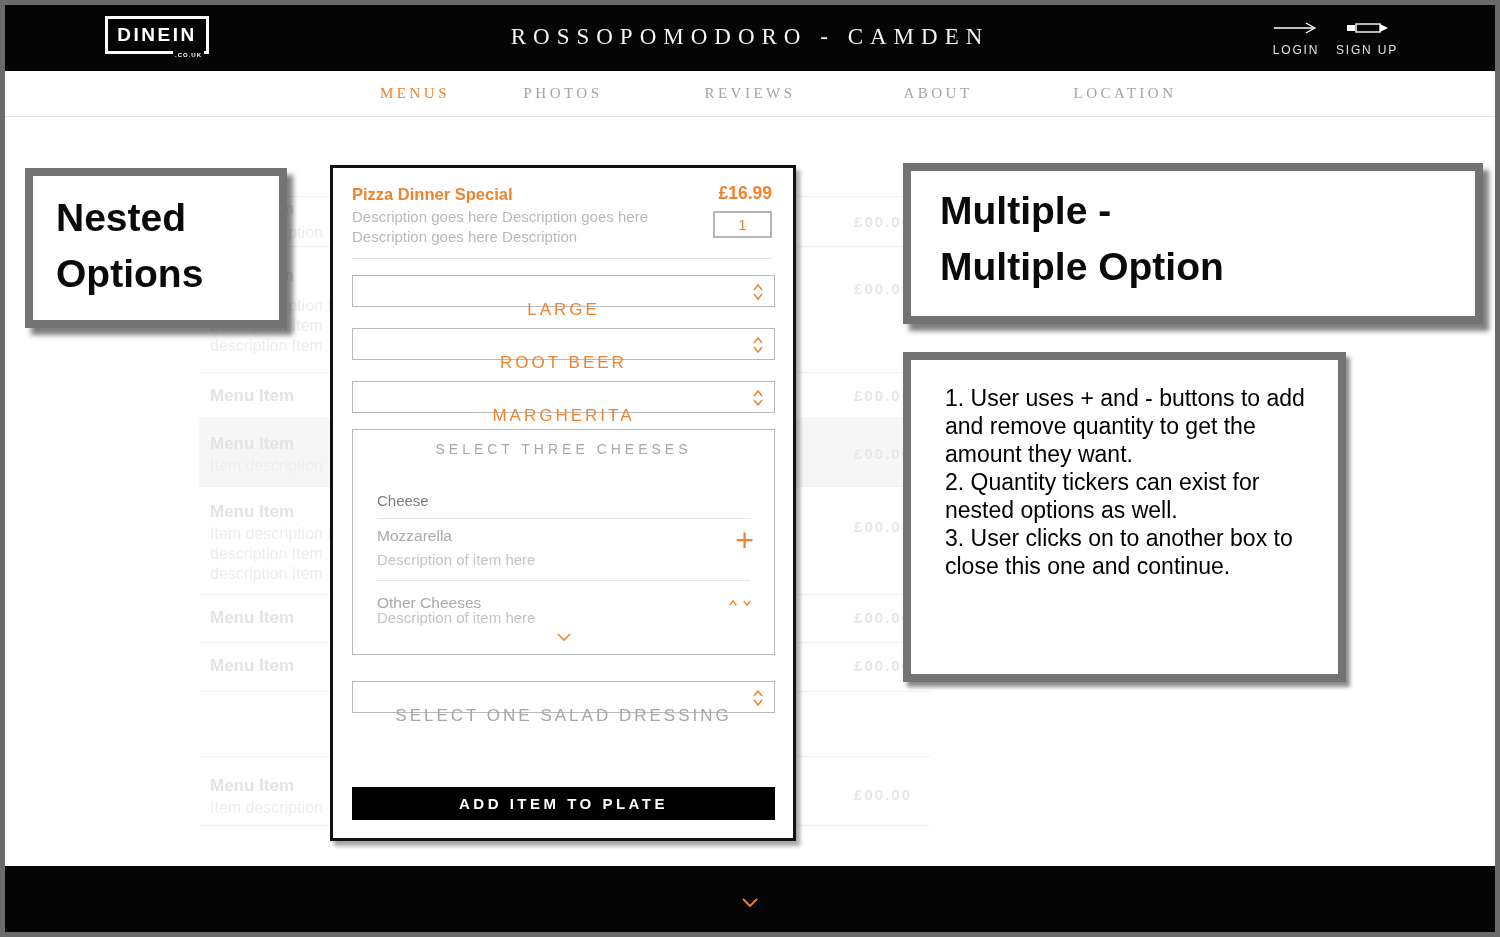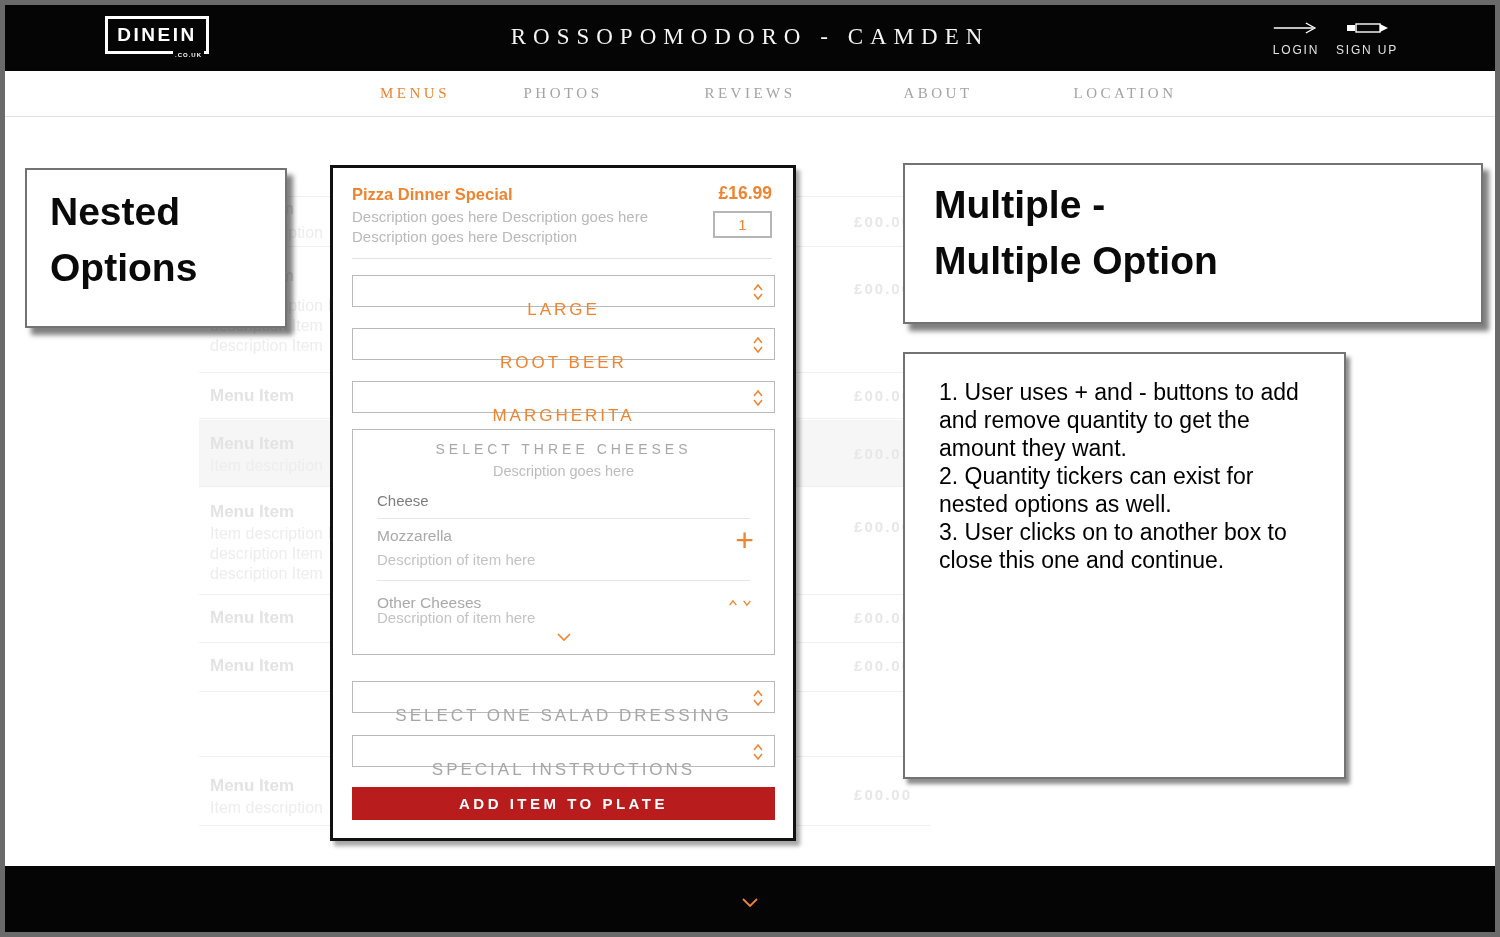--- a/index.html
+++ b/index.html
@@ -59,31 +59,31 @@
   #cheese-title { position:absolute; left:0; right:0; top:11px; text-align:center; color:#a8a8a8; font-size:14px; letter-spacing:4px; }
   #cheese-sub   { position:absolute; left:0; right:0; top:33px; text-align:center; color:#bcbcbc; font-size:14.5px; }
   #cheese-cat   { position:absolute; left:24px; top:62px; color:#7d7d7d; font-size:15px; }
   .c-div { position:absolute; left:24px; right:24px; border-bottom:1px solid #e6e6e6; }
   .opt-name { position:absolute; left:24px; font-size:15.5px; color:#a9a9a9; }
   .opt-desc { position:absolute; left:24px; font-size:15px; color:#c3c3c3; }
   #plus-btn { position:absolute; right:20px; top:94px; color:#ef8430; font-size:32px; font-weight:200; line-height:32px; cursor:pointer; }
   #opt2-chev { position:absolute; right:22px; top:163px; cursor:pointer; }
   #cheese-more { position:absolute; left:0; right:0; top:198px; text-align:center; cursor:pointer; }
 
-  #add-btn { position:absolute; left:19px; top:619px; width:423px; height:33px; background:#b91c1c; border:none;
+  #add-btn { position:absolute; left:19px; top:619px; width:423px; height:33px; background:#000000; border:none;
     color:#fff; font-weight:bold; font-size:15px; letter-spacing:3.5px; cursor:pointer; font-family:"Liberation Sans",sans-serif; }
 
   
-  .callout { position:absolute; background:#fff; border:2px solid #737373; z-index:30;
+  .callout { position:absolute; background:#fff; border:8px solid #737373; z-index:30;
     box-shadow:6px 7px 5px rgba(0,0,0,0.5); }
   #callout-left  { left:25px;  top:168px; width:262px; height:160px; }
   #callout-right { left:903px; top:163px; width:580px; height:161px; }
   .callout-title { position:absolute; left:23px; top:14px; font-size:39px; font-weight:bold; color:#0a0a0a;
     line-height:56px; white-space:pre-line; letter-spacing:0; }
-  #notes-box { left:903px; top:352px; width:443px; height:427px; box-shadow:4px 5px 4px rgba(0,0,0,0.45); }
+  #notes-box { left:903px; top:352px; width:443px; height:330px; box-shadow:4px 5px 4px rgba(0,0,0,0.45); }
   #notes-text { position:absolute; left:34px; top:24px; width:372px; font-size:23px; line-height:28px;
     color:#000; white-space:pre-line; }
 
   
   #footer-bar { position:absolute; left:0; top:866px; width:1500px; height:71px; background:#050505; z-index:5; }
   #footer-chevron { position:absolute; left:750px; top:28px; transform:translateX(-50%); cursor:pointer; }
 </style>
 </head>
 <body>
 
@@ -202,21 +202,20 @@
           <path d="M2 7 L6 2 L10 7" fill="none" stroke="#ef8430" stroke-width="1.5"></path>
         </svg>
       <svg width="12" height="9" viewBox="0 0 12 9">
           <path d="M2 2 L6 7 L10 2" fill="none" stroke="#ef8430" stroke-width="1.5"></path>
         </svg>
     </span>
   </div>
 
   <div id="cheese-panel">
     <div id="cheese-title">SELECT THREE CHEESES</div>
-    <div id="cheese-sub">Description goes here</div>
     <div id="cheese-cat">Cheese</div>
     <div class="c-div" style="top:88px"></div>
 
     <div class="opt-name" style="top:97px">Mozzarella</div>
     <div class="opt-desc" style="top:121px">Description of item here</div>
     <div id="plus-btn">+</div>
 
     <div class="c-div" style="top:150px"></div>
 
     <div class="opt-name" style="top:164px">Other Cheeses</div>
@@ -232,31 +231,20 @@
 
     <div id="cheese-more">
       <svg width="16" height="10" viewBox="0 0 16 10">
           <path d="M2 2 L8 8 L14 2" fill="none" stroke="#ef8430" stroke-width="1.6"></path>
         </svg>
     </div>
   </div>
 
   <div class="sel-box gray" style="top:513px">
     <span class="sel-val">SELECT ONE SALAD DRESSING</span>
-    <span class="chev-stack">
-      <svg width="12" height="9" viewBox="0 0 12 9">
-          <path d="M2 7 L6 2 L10 7" fill="none" stroke="#ef8430" stroke-width="1.5"></path>
-        </svg>
-      <svg width="12" height="9" viewBox="0 0 12 9">
-          <path d="M2 2 L6 7 L10 2" fill="none" stroke="#ef8430" stroke-width="1.5"></path>
-        </svg>
-    </span>
-  </div>
-  <div class="sel-box gray" style="top:567px">
-    <span class="sel-val">SPECIAL INSTRUCTIONS</span>
     <span class="chev-stack">
       <svg width="12" height="9" viewBox="0 0 12 9">
           <path d="M2 7 L6 2 L10 7" fill="none" stroke="#ef8430" stroke-width="1.5"></path>
         </svg>
       <svg width="12" height="9" viewBox="0 0 12 9">
           <path d="M2 2 L6 7 L10 2" fill="none" stroke="#ef8430" stroke-width="1.5"></path>
         </svg>
     </span>
   </div>
 

